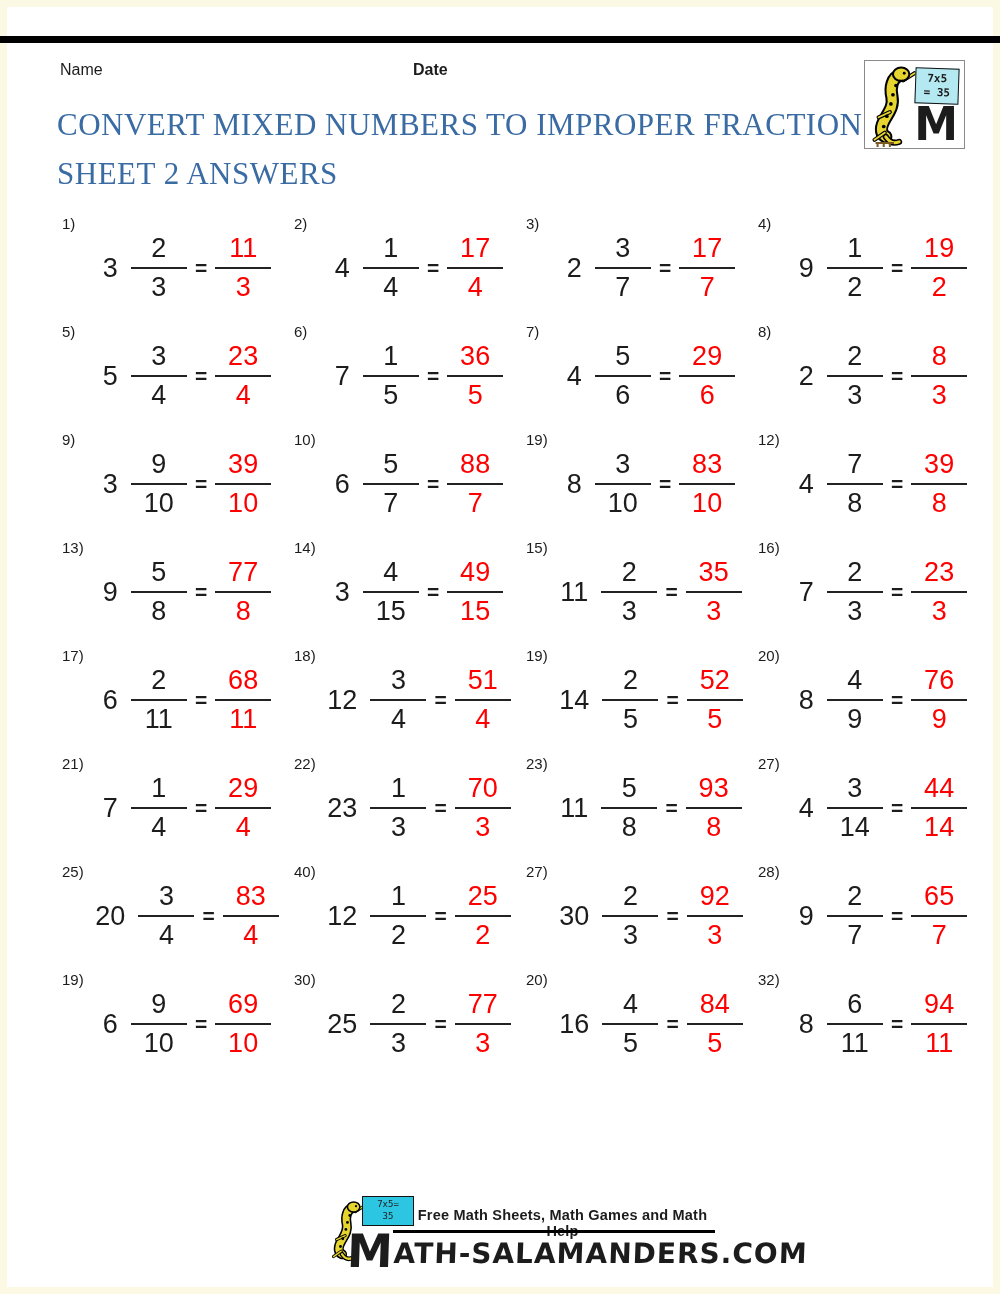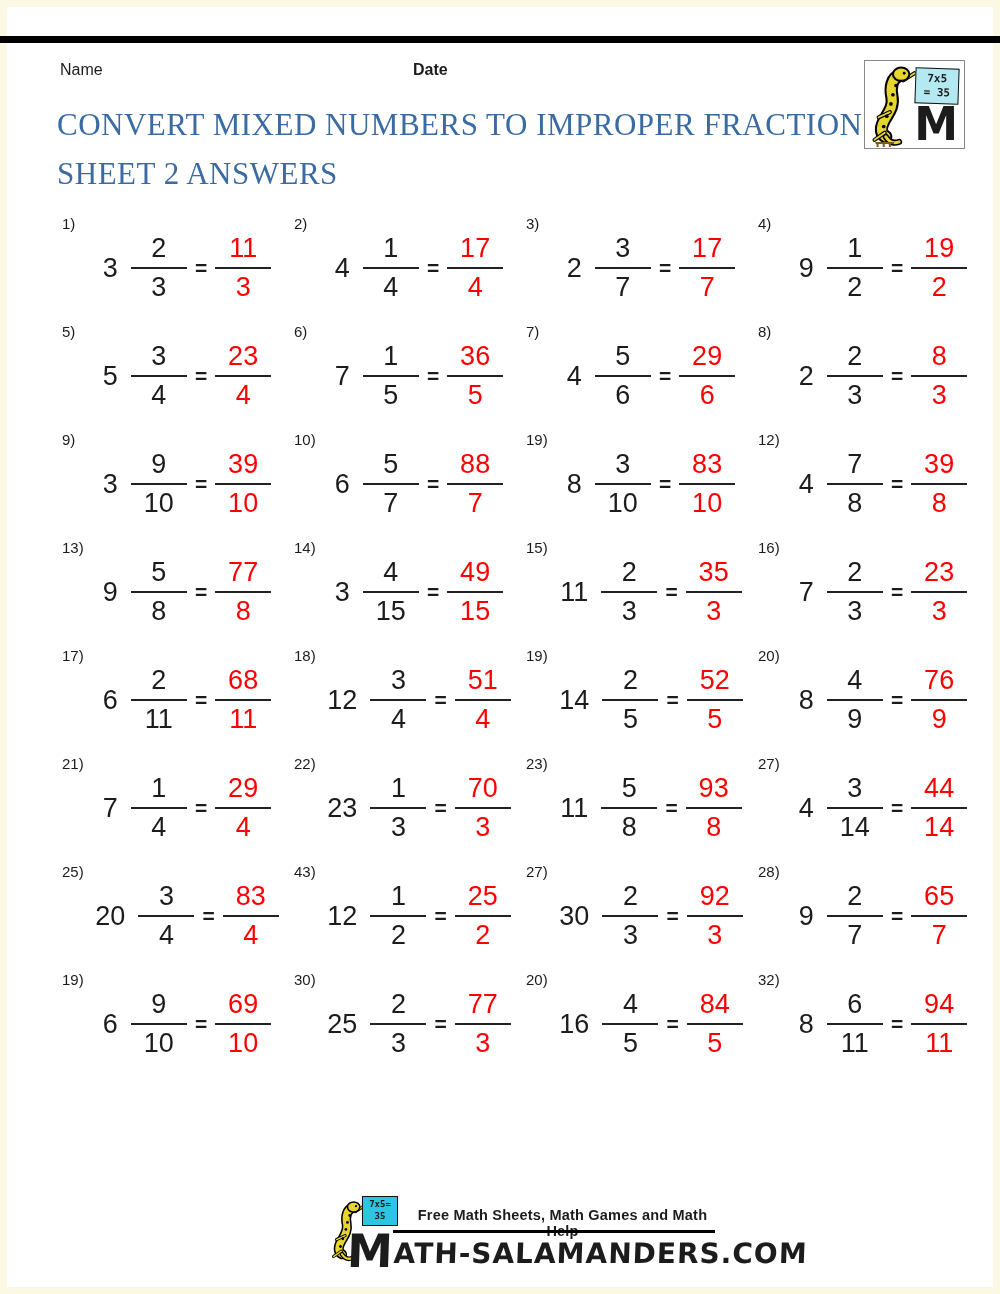--- a/index.html
+++ b/index.html
@@ -41,23 +41,23 @@
   .whole { margin-right:4px; }
   .frac { display:inline-flex; flex-direction:column; text-align:center; min-width:56px; }
   .frac .top { padding:0 12px 3px; border-bottom:2px solid #222; }
   .frac .bot { padding:3px 12px 0; }
   .eq-sign { font-size:21px; font-weight:600; margin:0 -1px; }
   .ans .top, .ans .bot { color:var(--answer-red,#fe0000); }
 
   
   .footer { position:absolute; left:305px; top:1194px; width:420px; height:80px; }
   .footer svg { position:absolute; left:24px; top:6px; }
-  .footer .board { position:absolute; left:57px; top:2px; width:36px; height:30px;
+  .footer .board { position:absolute; left:57px; top:2px; width:52px; height:30px;
           background:var(--board-cyan-footer,#2cc5e2); border:1.5px solid #111;
-          font-size:9px; font-weight:bold; line-height:1.3; text-align:center; padding-top:2px;
+          font-size:9px; font-weight:normal; line-height:1.3; text-align:center; padding-top:2px;
           font-family:"DejaVu Sans Mono", monospace; }
   .footer .tagline { position:absolute; left:105px; top:13px; width:305px; text-align:center;
           font-size:14.5px; font-weight:bold; letter-spacing:0.2px; }
   .footer .rule-line { position:absolute; left:88px; right:10px; top:36px; height:3px; background:#000; }
   .footer .wordmark { position:absolute; left:42px; top:34px; white-space:nowrap;
           font-family:"DejaVu Sans", sans-serif; font-weight:900; letter-spacing:1px;
           transform:skewX(-2deg); }
   .footer .wordmark .big-m { font-size:46px; line-height:1; vertical-align:-4px; }
   .footer .wordmark .rest { font-size:28px; line-height:1; }
 </style>
@@ -495,21 +495,21 @@
       </span>
       <span class="eq-sign">=</span>
       <span class="frac ans">
         <span class="top">83</span>
         <span class="bot">4</span>
       </span>
     </div>
   </div>
 
   <div class="problem">
-    <div class="p-num">43)</div>
+    <div class="p-num">40)</div>
     <div class="eq">
       <span class="whole">12</span>
       <span class="frac">
         <span class="top">1</span>
         <span class="bot">2</span>
       </span>
       <span class="eq-sign">=</span>
       <span class="frac ans">
         <span class="top">25</span>
         <span class="bot">2</span>

